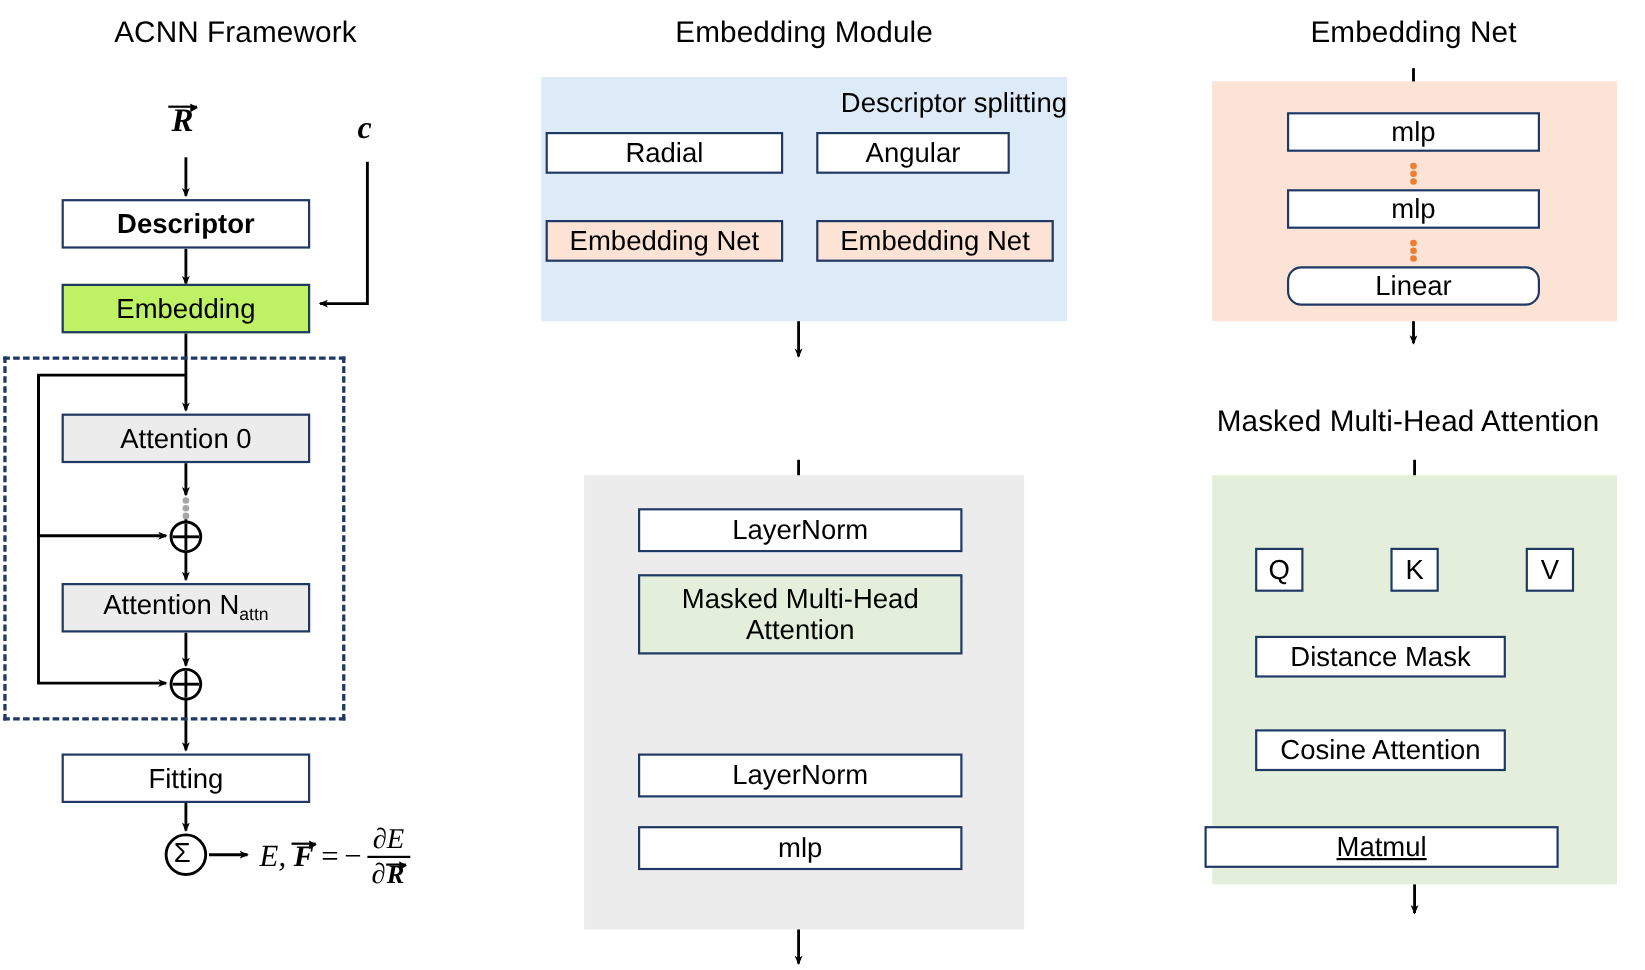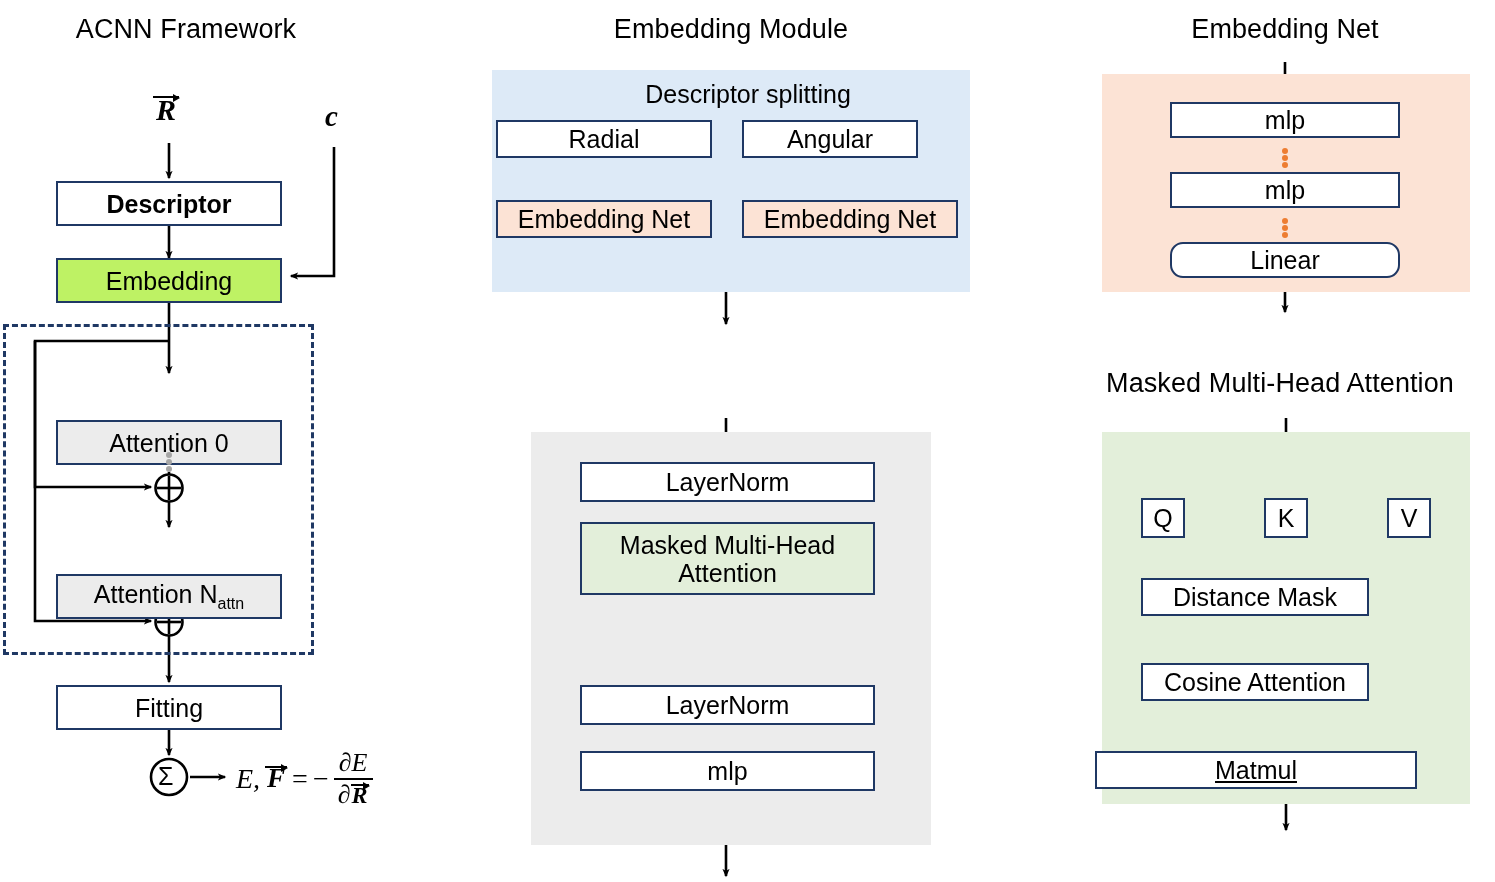--- a/index.html
+++ b/index.html
@@ -11,21 +11,21 @@
                text-align:center;letter-spacing:.1px;}
 
   .bg-panel{position:absolute;}
 
   .nbox{position:absolute;border:2.5px solid #1f3864;background:#ffffff;
         box-sizing:border-box;display:flex;align-items:center;justify-content:center;
         font-size:25px;line-height:1.12;text-align:center;color:#000;}
   .nbox.blue{background:#bef264;}
   .nbox.orange{background:#fce3d5;}
   .nbox.green{background:#e3efda;}
-  .nbox.grey{background:#ececec;margin-top:44px;}
+  .nbox.grey{background:#ececec;}
 
   .lbl-plain{position:absolute;font-size:25px;white-space:nowrap;}
 
   svg.ov{position:absolute;left:0;top:0;width:1495px;height:882px;
          pointer-events:none;overflow:visible;}
 
   .dashbox{position:absolute;border:3px dashed #1f3864;box-sizing:border-box;}
 
   .mathbox{position:absolute;font-family:"Liberation Serif","DejaVu Serif",serif;
            font-size:28px;font-style:italic;white-space:nowrap;}
@@ -158,21 +158,21 @@
       <circle cx="726" cy="639" r="14" fill="#fff"></circle>
       <line x1="713.5" y1="639" x2="738.5" y2="639"></line>
       <line x1="726" y1="626.5" x2="726" y2="651.5"></line>
 
       <circle cx="726" cy="828" r="14" fill="#fff"></circle>
       <line x1="713.5" y1="828" x2="738.5" y2="828"></line>
       <line x1="726" y1="815.5" x2="726" y2="840.5"></line>
     </g>
   </svg>
 
-  <div class="panel-title" style="left:0;top:14px;width:372px;">ACNN Framework</div>
+  <div class="panel-title" style="left:0;top:14px;width:372px;padding-left:28px;">ACNN Framework</div>
 
   <div class="vecR" style="left:153px;top:96px;">
     <span class="bar"></span>
     <span class="ch">R</span>
   </div>
 
   <div class="mathbox" style="left:325px;top:100px;font-weight:bold;font-size:29px;">c</div>
 
   <div class="nbox" style="left:56px;top:181px;width:226px;height:45px;font-weight:bold;">Descriptor</div>
 
@@ -211,21 +211,21 @@
       <span class="den" style="white-space:nowrap;">
         <span>∂</span><span class="vecR" style="position:relative;display:inline-block;left:0;top:0;font-size:24px;"><span class="bar" style="width:18px;"></span><span class="ch">R</span></span>
       </span>
     </span>
   </div>
 
   <div class="panel-title" style="left:492px;top:14px;width:478px;">Embedding Module</div>
 
   <div class="bg-panel" style="left:492px;top:70px;width:478px;height:222px;background:#ddeaf7;"></div>
 
-  <div class="lbl-plain" style="left:492px;top:80px;width:478px;text-align:center;padding-left:17px;">Descriptor splitting</div>
+  <div class="lbl-plain" style="left:492px;top:80px;width:478px;text-align:right;">Descriptor splitting</div>
 
   <div class="nbox" style="left:496px;top:120px;width:216px;height:38px;">Radial</div>
 
   <div class="nbox" style="left:742px;top:120px;width:176px;height:38px;">Angular</div>
 
   <div class="nbox orange" style="left:496px;top:200px;width:216px;height:38px;">Embedding Net</div>
 
   <div class="nbox orange" style="left:742px;top:200px;width:216px;height:38px;">Embedding Net</div>
 
   <div class="panel-title" style="left:1100px;top:14px;width:370px;">Embedding Net</div>

